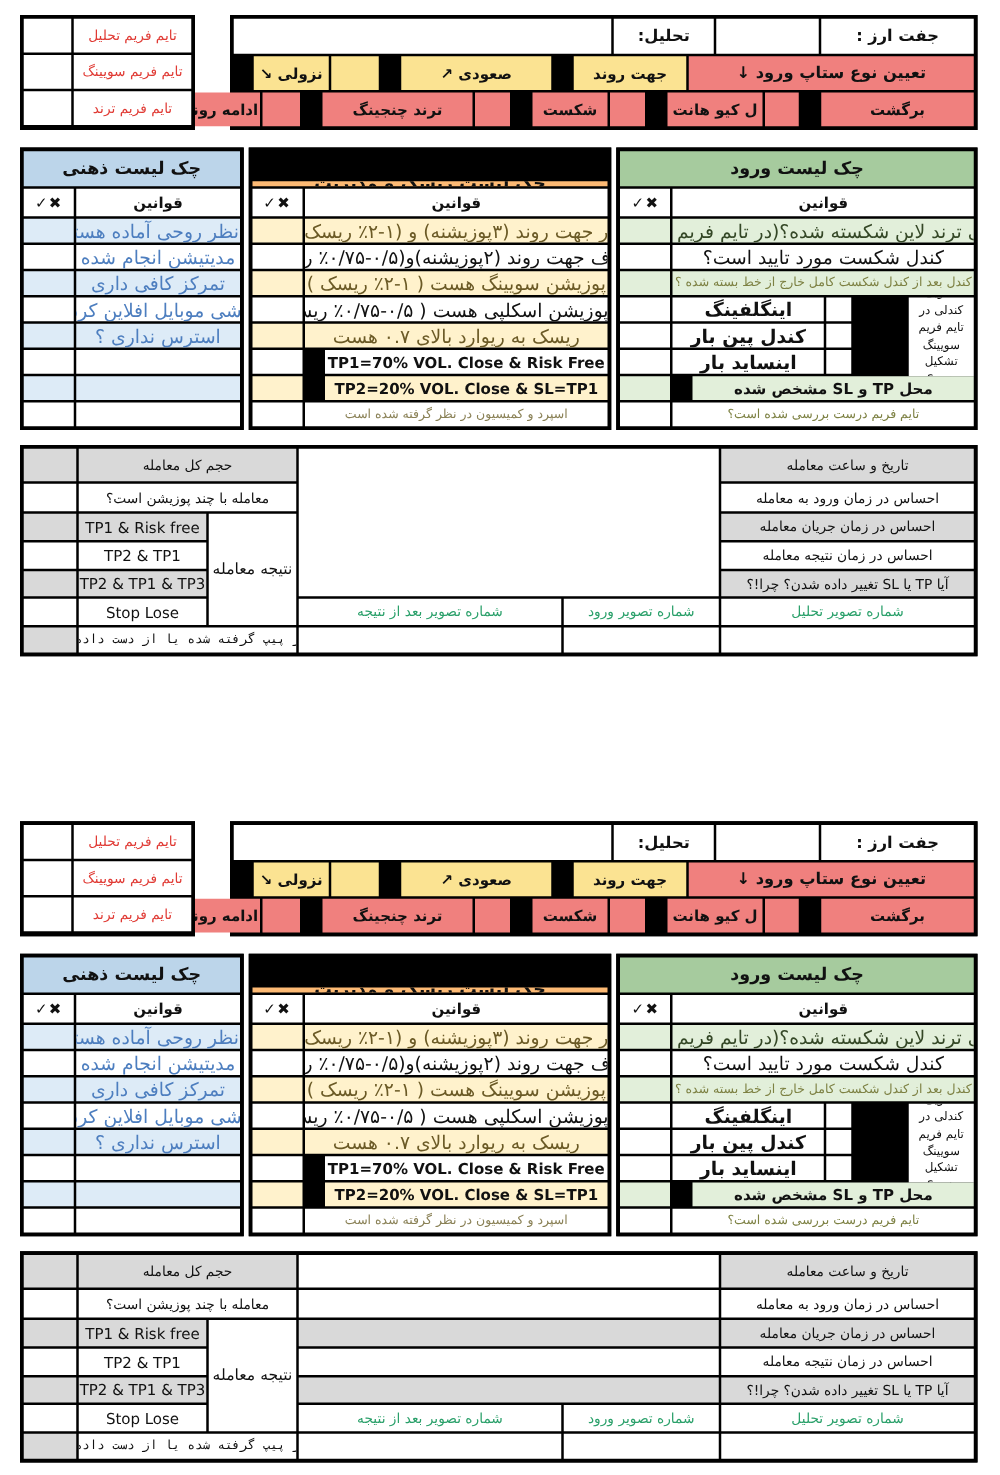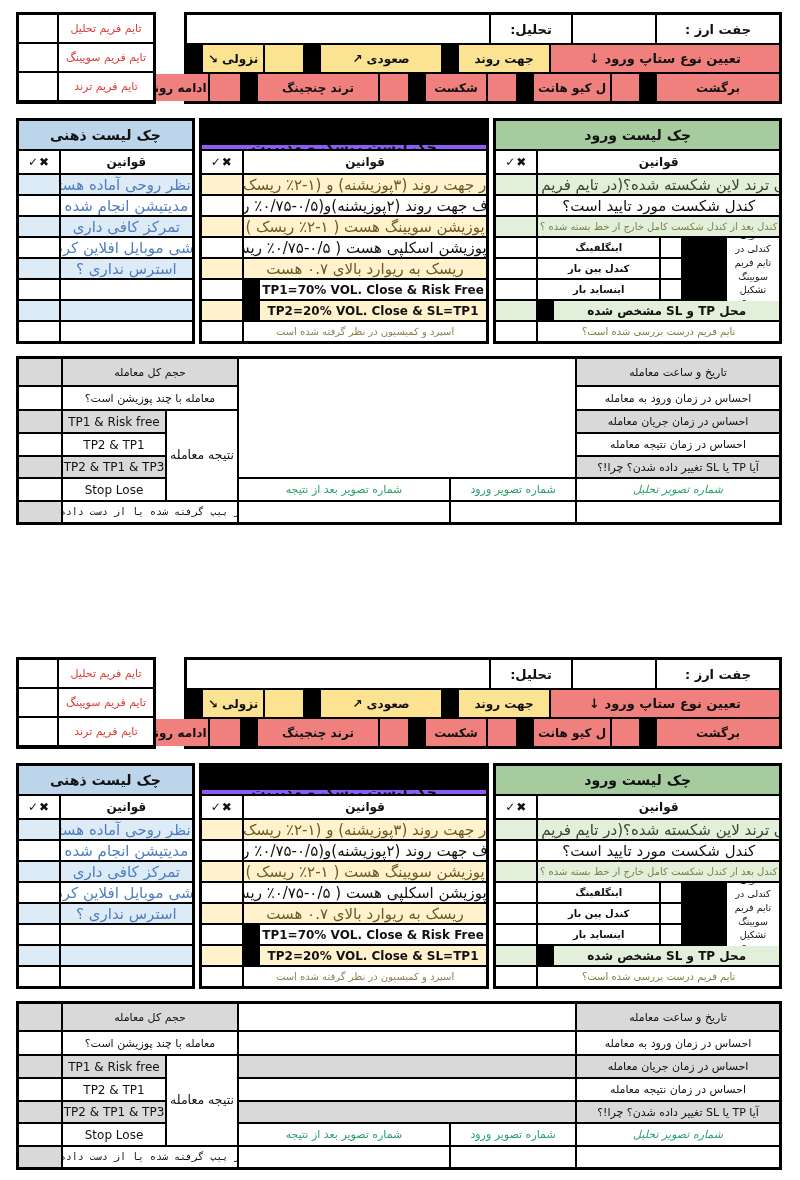--- a/index.html
+++ b/index.html
@@ -39,40 +39,40 @@
 
   
   .checklists{display:flex;gap:4px;margin-top:14px;}
   .check-table{
     display:grid;grid-template-columns:1fr 40px;gap:2px;
     grid-template-rows:28px 22px repeat(8,19px);
   }
   .ct-entry{width:288px;} .ct-risk{width:290px;} .ct-mental{width:176px;}
   .ct-header{grid-column:1 / -1;font-size:14px;font-weight:700;}
   .hdr-green{background:#A6CB9E;}
-  .hdr-gold{background:#8b5cf6;margin-top:24px;}
+  .hdr-gold{background:#fdba74;margin-top:24px;}
   .hdr-blue{background:#BCD5EA;}
   .tint-green{background:#E2EFDA;}
   .tint-yellow{background:#FFF2CC;}
   .tint-blue{background:#DDEBF7;}
   .rules-hdr{font-weight:700;font-size:12px;}
   .chk-hdr{font-weight:700;font-size:12px;letter-spacing:1px;}
   .rule{font-size:15px;}
   .rule-olive{color:#7D8143;font-size:10px;}
   .rule-dkgreen{color:#344726;}
   .rule-brown{color:#6B5A26;}
   .rule-blue{color:#4D7EBF;}
   .rule-gray{color:#8A8156;font-size:10px;}
   .candle-block{
     grid-column:1;grid-row:span 3;
     display:grid;grid-template-columns:96px 20px 1fr;
     grid-template-rows:19px 19px 19px;gap:2px;background:#000;
   }
   .cb-question{grid-column:1;grid-row:1 / span 4;font-size:9.5px;padding:0 3px;margin-left:44px;}
-  .candle-name{font-weight:700;font-size:10px;}
+  .candle-name{font-weight:700;font-size:15px;}
 
   
   .trade-table{
     margin-top:12px;
     display:grid;gap:2px;
     grid-template-columns:202px 124px 210px 70px 102px 1fr;
     grid-template-rows:26px 22px 21px 21px 20px 21px 20px;
   }
   .gray{background:#D9D9D9;}
   .green-txt{color:#2AA06A;font-size:11px;}
@@ -89,21 +89,21 @@
   .bt-feel-during{grid-area:3/1/4/2;text-align:right;}
   .bt-result{grid-area:3/4/7/5;font-size:12.5px;}
   .bt-r1{grid-area:3/5/4/6;}
   .bt-c3{grid-area:3/6/4/7;}
   .bt-feel-result{grid-area:4/1/5/2;}
   .bt-r2{grid-area:4/5/5/6;}
   .bt-c4{grid-area:4/6/5/7;}
   .bt-tpsl{grid-area:5/1/6/2;}
   .bt-r3{grid-area:5/5/6/6;}
   .bt-c5{grid-area:5/6/6/7;}
-  .bt-img-an{grid-area:6/1/7/2;font-style:italic;}
+  .bt-img-an{grid-area:6/1/7/2;}
   .bt-img-en{grid-area:6/2/7/3;}
   .bt-img-af{grid-area:6/3/7/4;}
   .bt-r4{grid-area:6/5/7/6;}
   .bt-c6{grid-area:6/6/7/7;}
   .bt-e1{grid-area:7/1/8/2;}
   .bt-e2{grid-area:7/2/8/3;}
   .bt-e3{grid-area:7/3/8/4;}
   .bt-pips{grid-area:7/4/8/6;font-family:Liberation Mono, monospace;}
   .bt-c7{grid-area:7/6/8/7;}
   .tp-label{font-weight:400;font-size:12px;}

